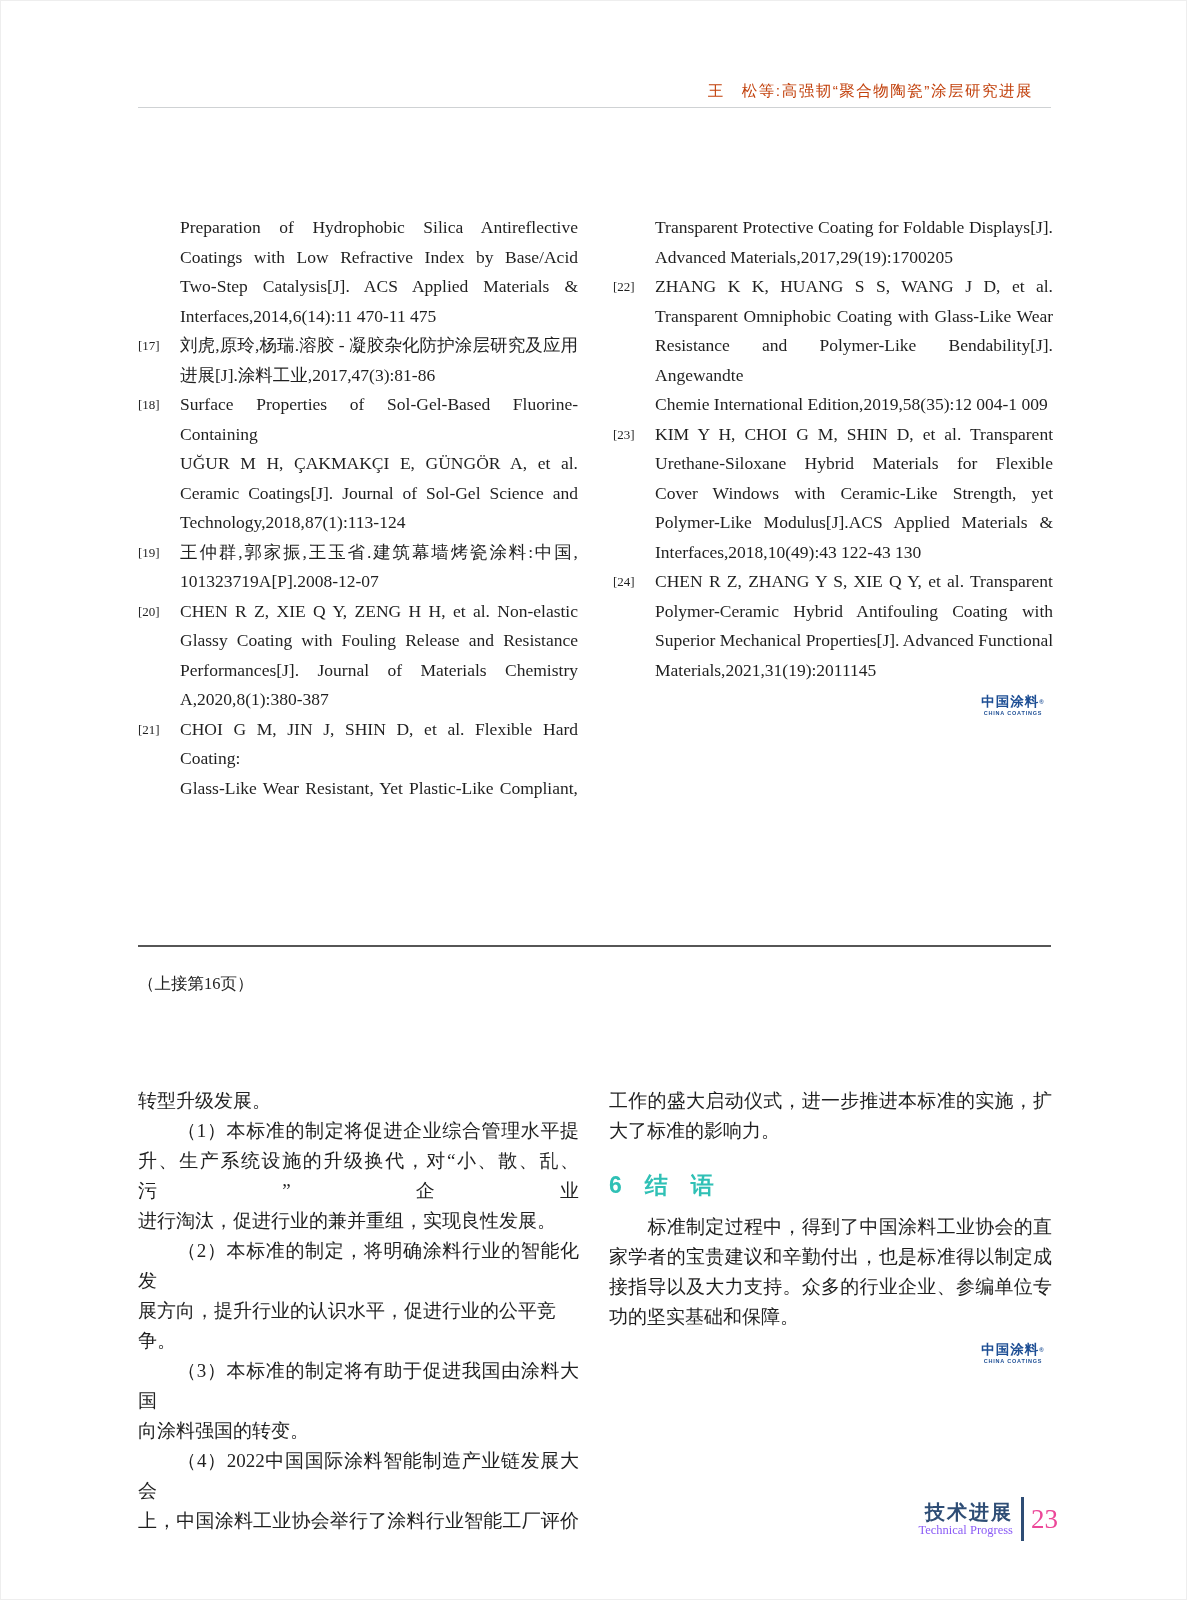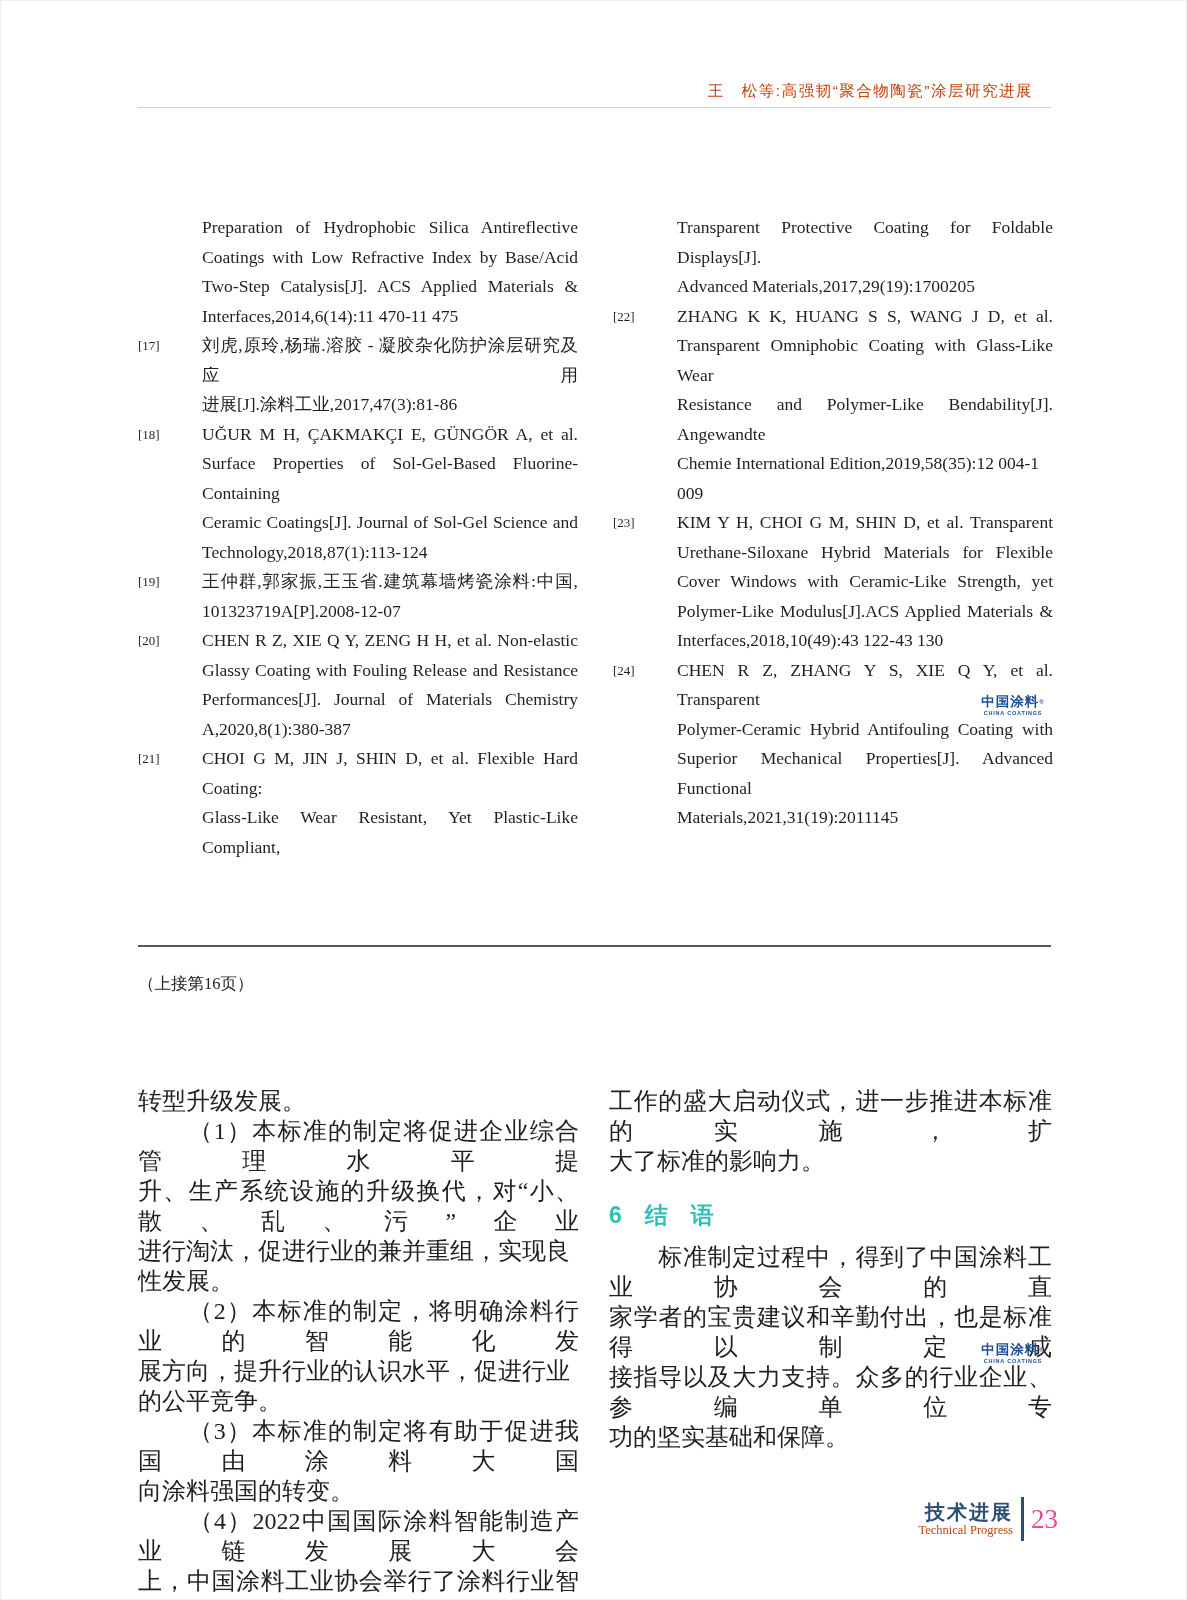--- a/index.html
+++ b/index.html
@@ -13,50 +13,50 @@
     font-family:"Liberation Sans","DejaVu Sans",sans-serif;}
   .head-rule{position:absolute;top:106px;left:137px;width:913px;height:1px;background:#cfd2d4;}
 
   
   .refcol{position:absolute;top:212px;overflow:hidden;}
   .col-left{left:137px;width:440px;}
   .col-right{left:612px;width:440px;}
   .refcol .tline{font-size:17.5px;line-height:29.5px;}
   .ref-item{display:flex;}
   .ref-num{width:42px;flex:none;font-size:13px;line-height:29.5px;}
-  .ref-body{flex:1;min-width:0;margin-left:22px;}
+  .ref-body{flex:1;min-width:0;}
   .just{text-align:justify;text-align-last:justify;}
 
   
   .logo{position:absolute;width:92px;text-align:center;color:#1d4e94;
         font-family:"Liberation Sans","DejaVu Sans",sans-serif;}
   .logo1{left:966px;top:694px;}
   .logo2{left:966px;top:1342px;}
   .logo-name{font-size:13.5px;font-weight:bold;letter-spacing:1px;line-height:14px;}
   .logo-name sup{font-size:6px;vertical-align:top;}
   .logo-sub{font-size:5.5px;letter-spacing:0.8px;margin-top:1px;font-weight:bold;}
 
   
   .mid-rule{position:absolute;top:944px;left:137px;width:913px;height:2px;background:#565656;}
   .cont-note{position:absolute;top:972px;left:137px;font-size:16.5px;color:#222222;}
 
   
   .artcol{position:absolute;overflow:hidden;}
   .art-left{left:137px;top:1085px;width:441px;}
   .art-right{left:608px;top:1085px;width:443px;}
-  .artcol .tline{font-size:24px;line-height:30px;}
+  .artcol .tline{font-size:19px;line-height:30px;}
   .section-heading{margin-top:24px;margin-bottom:12px;font-size:23px;font-weight:bold;
     color:#2fc0b5;font-family:"Liberation Sans","DejaVu Sans",sans-serif;line-height:30px;}
 
   
   .footer{position:absolute;top:1496px;right:128px;display:flex;align-items:center;}
   .f-sec{text-align:right;color:#2e4d75;}
   .f-cn{font-size:20px;font-weight:bold;line-height:22px;letter-spacing:2px;
         font-family:"Liberation Sans","DejaVu Sans",sans-serif;}
-  .f-en{font-size:12.5px;line-height:14px;color:#c2410c;}
+  .f-en{font-size:12.5px;line-height:14px;color:#8b5cf6;}
   .f-bar{width:3px;height:44px;background:#2e4d75;margin:0 7px 0 8px;}
   .f-num{font-size:27px;color:#ec4899;}
 </style>
 </head>
 <body>
 
 <div class="page">
 
   <div class="running-head">王　松等:高强韧“聚合物陶瓷”涂层研究进展</div>
   <div class="head-rule"></div>
@@ -74,22 +74,22 @@
       <div class="ref-item">
         <div class="ref-num">[17]</div>
         <div class="ref-body">
           <div class="tline just">刘虎,原玲,杨瑞.溶胶 - 凝胶杂化防护涂层研究及应用</div>
           <div class="tline">进展[J].涂料工业,2017,47(3):81-86</div>
         </div>
       </div>
       <div class="ref-item">
         <div class="ref-num">[18]</div>
         <div class="ref-body">
+          <div class="tline just">Surface Properties of Sol-Gel-Based Fluorine-Containing</div>
           <div class="tline just">UĞUR M H, ÇAKMAKÇI E, GÜNGÖR A, et al.</div>
-          <div class="tline just">Surface Properties of Sol-Gel-Based Fluorine-Containing</div>
           <div class="tline just">Ceramic Coatings[J]. Journal of Sol-Gel Science and</div>
           <div class="tline">Technology,2018,87(1):113-124</div>
         </div>
       </div>
       <div class="ref-item">
         <div class="ref-num">[19]</div>
         <div class="ref-body">
           <div class="tline just">王仲群,郭家振,王玉省.建筑幕墙烤瓷涂料:中国,</div>
           <div class="tline">101323719A[P].2008-12-07</div>
         </div>

